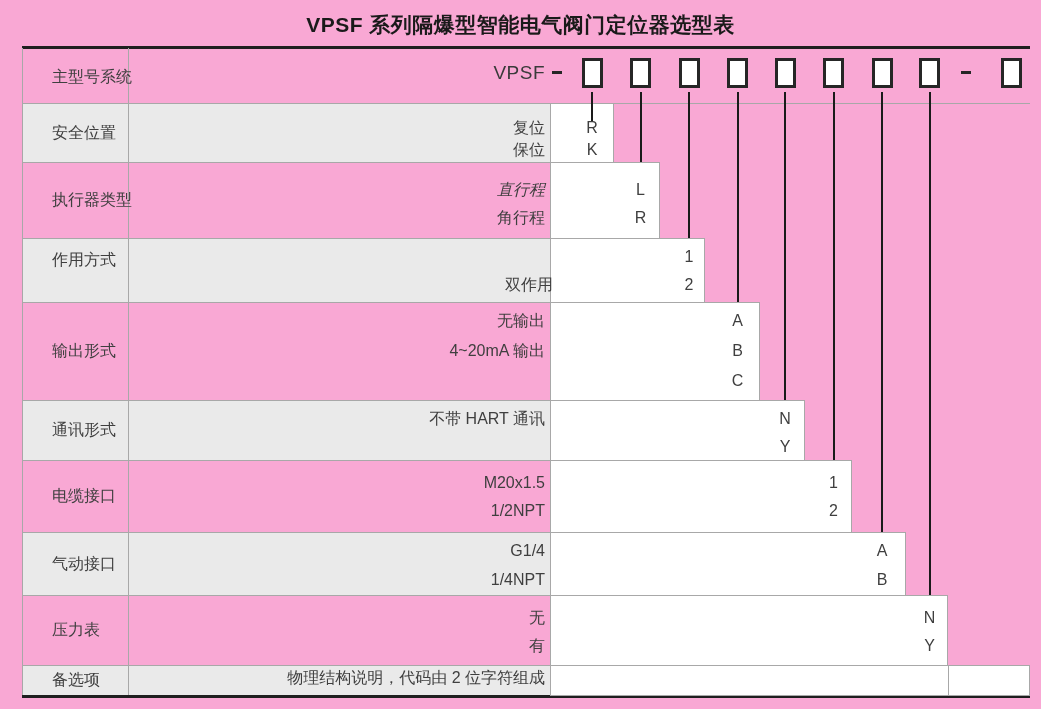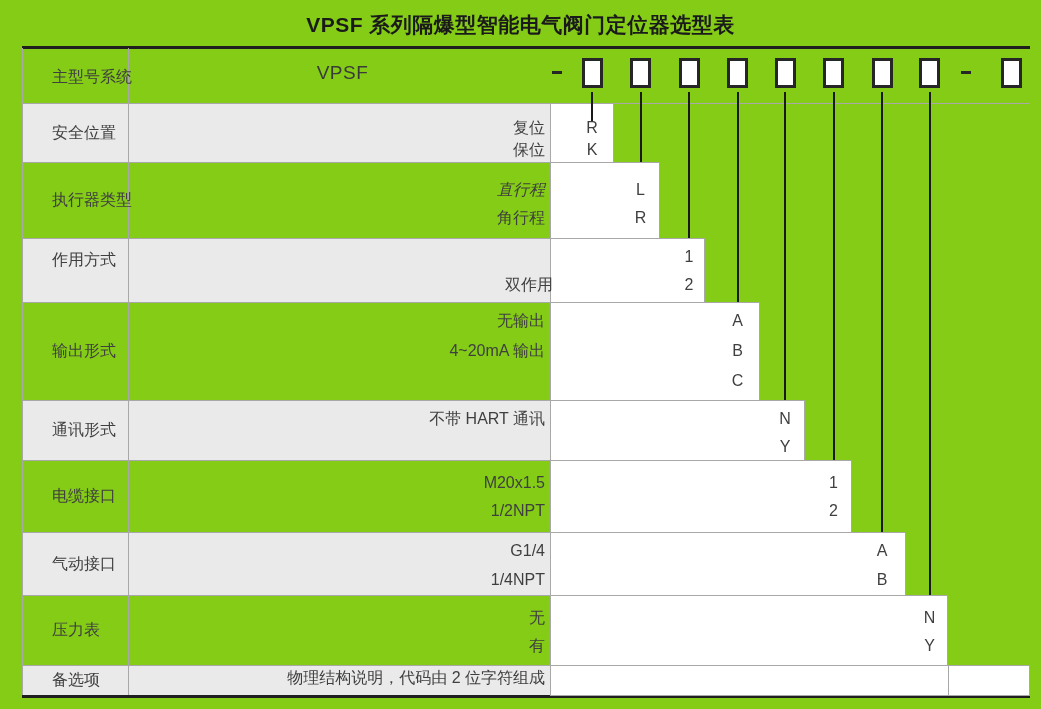--- a/index.html
+++ b/index.html
@@ -1,36 +1,36 @@
 <!DOCTYPE html>
 <html><head>
 <meta charset="utf-8">
 <style>
   html,body{margin:0;padding:0;background:#ffffff;}
   #stage{
-    position:relative;width:1041px;height:709px;background:#84cc16;overflow:hidden;
+    position:relative;width:1041px;height:709px;background:#f9a8d4;overflow:hidden;
     font-family:"Liberation Sans","DejaVu Sans",sans-serif;color:#3f3f3f;
   }
   .abs{position:absolute;}
   #page-title{
     left:0;right:0;top:11px;text-align:center;
     font-size:21px;font-weight:bold;color:#1a1a1a;letter-spacing:0.5px;
   }
   .hline{background:#a8a8a8;height:1px;}
   .vline{background:#a8a8a8;width:1px;}
   .thick{background:#1f1f1f;}
   .band{background:#eaeaea;}
   .step-box{background:#ffffff;border:1px solid #a8a8a8;box-sizing:border-box;}
   .drop-line{width:2px;background:#1a1a1a;}
   .code-box{width:21px;height:30px;border:3px solid #262626;box-sizing:border-box;background:#ffffff;}
   .dash{width:10px;height:3px;background:#262626;}
   .row-label{display:flex;align-items:center;font-size:16px;line-height:1.35;margin-left:8px;}
   .opt-text{text-align:right;font-size:16px;line-height:22px;height:22px;white-space:nowrap;}
   .code-letter{text-align:center;font-size:16px;line-height:22px;height:22px;width:30px;}
-  .model-prefix{text-align:center;font-size:19px;line-height:22px;height:22px;letter-spacing:0.5px;color:#3a3a3a;}
+  .model-prefix{text-align:right;font-size:19px;line-height:22px;height:22px;letter-spacing:0.5px;color:#3a3a3a;}
 </style>
 </head>
 <body>
 
 <div id="stage">
   <div id="page-title" class="abs">VPSF 系列隔爆型智能电气阀门定位器选型表</div>
   <div id="diagram" class="abs" style="left:0;top:0;width:1041px;height:709px;">
       <div class="abs band" style="left: 22px; top: 103px; width: 528px; height: 59px;"></div>
       <div class="abs band" style="left: 22px; top: 238px; width: 528px; height: 64px;"></div>
       <div class="abs band" style="left: 22px; top: 400px; width: 528px; height: 60px;"></div>

